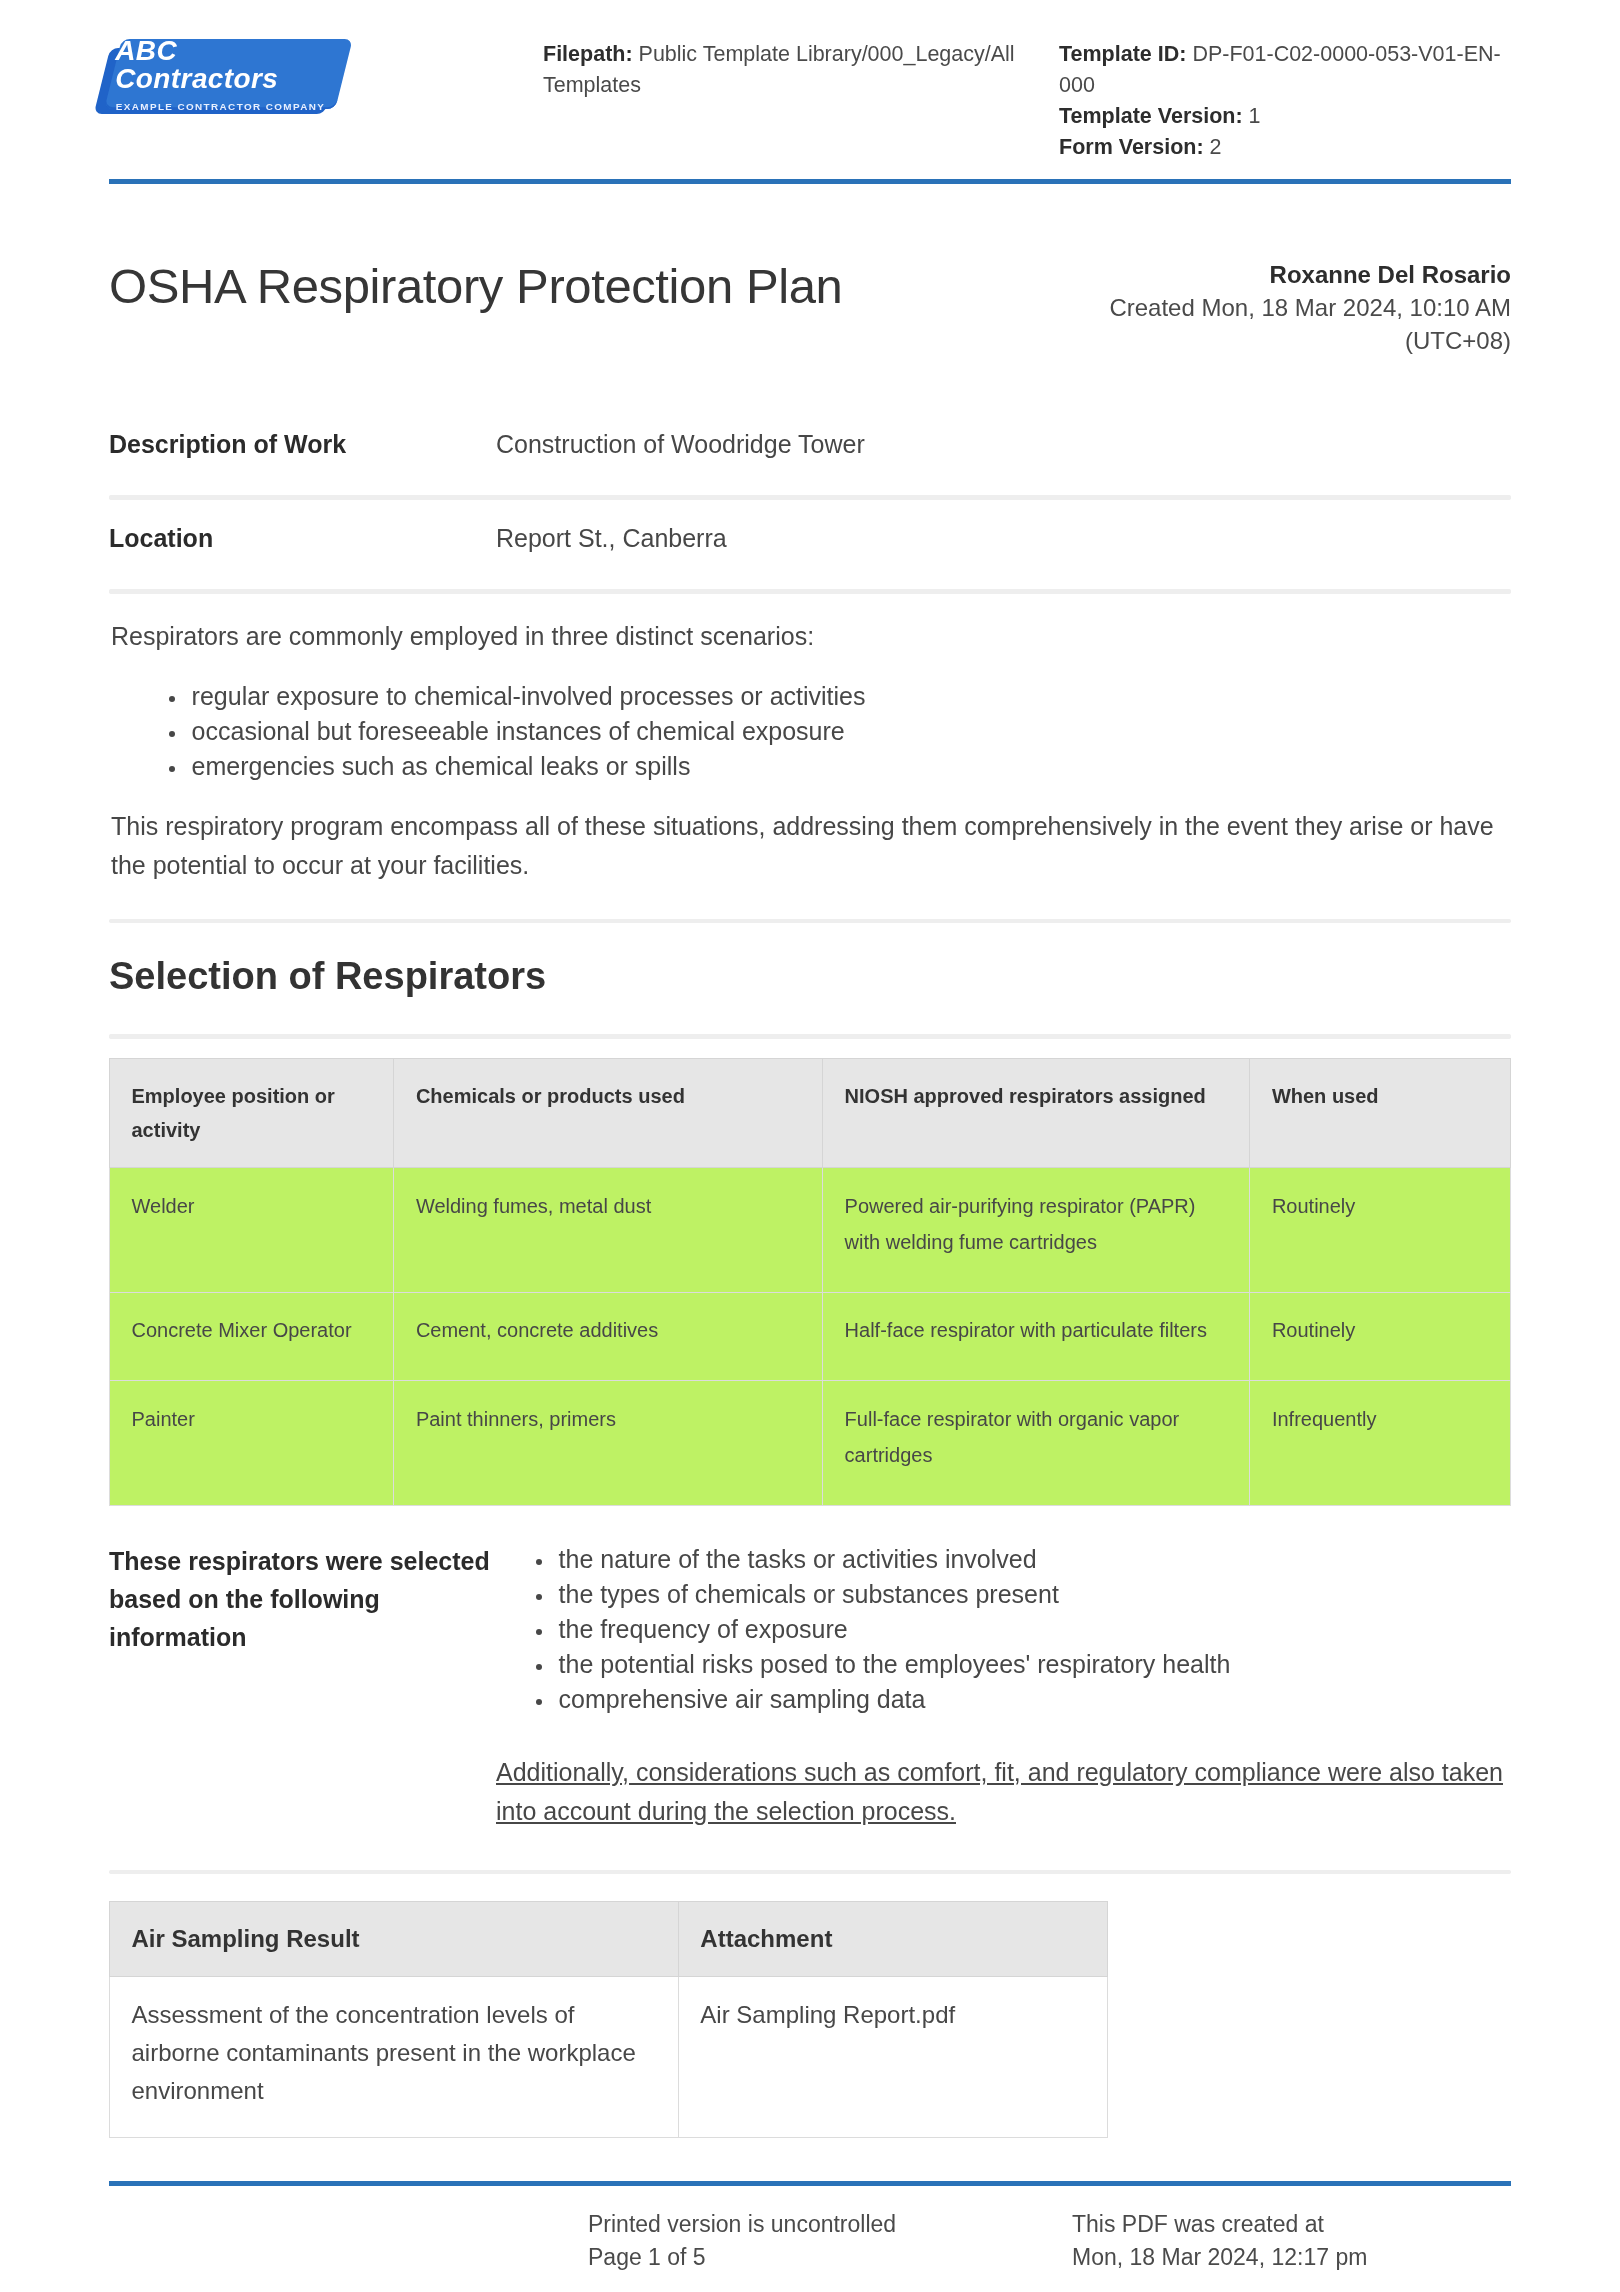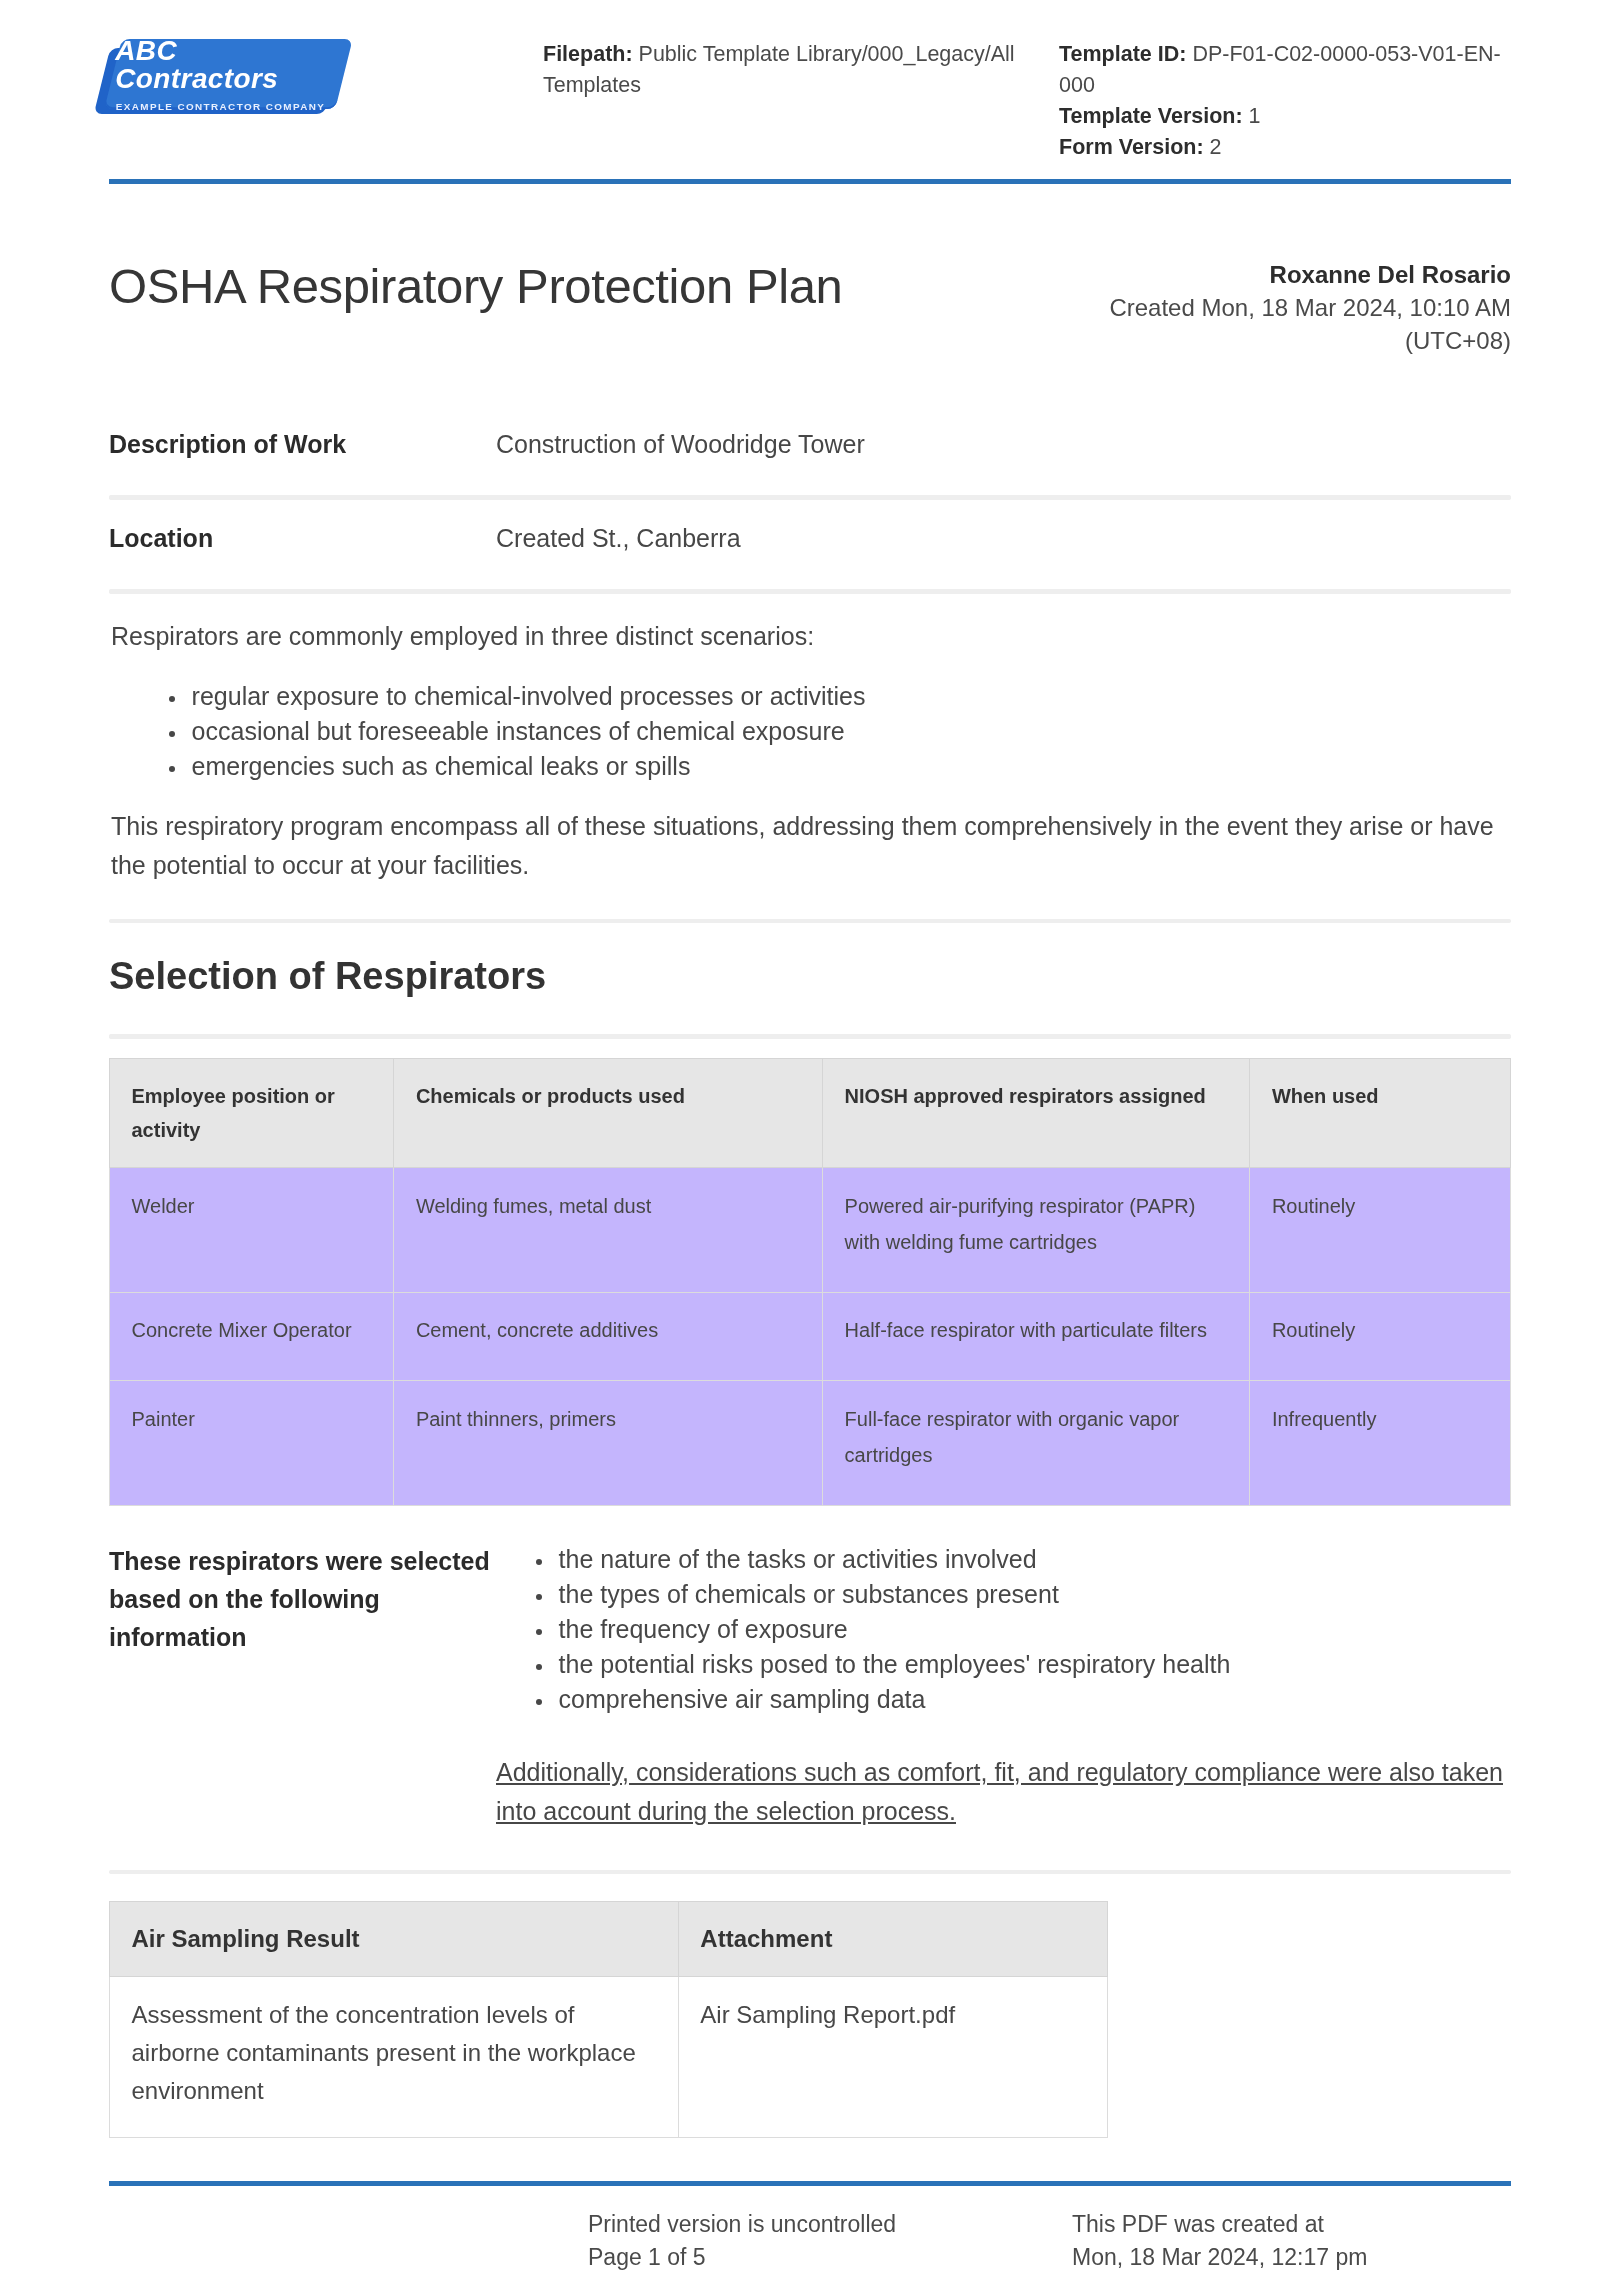--- a/index.html
+++ b/index.html
@@ -60,21 +60,21 @@
 
   h2 { font-size:38px; font-weight:700; color:#333333; margin-top:32px; }
 
   
   table.grid { border-collapse:collapse; width:100%; margin-top:19.7px; }
   table.grid th, table.grid td {
     border:0.9px solid #dcdcdc; text-align:left; vertical-align:top;
     font-size:20px; padding:19.7px 21.5px; color:#474747;
   }
   table.grid th { background:#e6e6e6; font-weight:bold; color:#333333; line-height:34px; border-color:#d5d5d5; }
-  table.grid td { line-height:36px; padding-bottom:32px; background:#c4b5fd; }
+  table.grid td { line-height:36px; padding-bottom:32px; background:#bef264; }
   .col-1 { width:20.3%; } .col-2 { width:30.6%; } .col-3 { width:30.5%; } .col-4 { width:18.6%; }
 
   
   .basis-row { display:flex; margin-top:36px; }
   .basis-label { width:387px; flex:none; font-weight:bold; color:#2b2b2b; font-size:25px; line-height:38px; }
   .basis-right { flex:1; }
   .basis-right ul.bullets { margin:0 0 36px; padding-left:59px; }
   .basis-right p.body { margin:36px 0 0;text-decoration:underline; }
 
   
@@ -140,21 +140,21 @@
   <div class="content">
 
     <div class="fields">
       <div class="field-row">
         <div class="field-label">Description of Work</div>
         <div class="field-value">Construction of Woodridge Tower</div>
       </div>
       <div class="divider"></div>
       <div class="field-row">
         <div class="field-label">Location</div>
-        <div class="field-value">Created St., Canberra</div>
+        <div class="field-value">Report St., Canberra</div>
       </div>
       <div class="divider"></div>
     </div>
 
     <p class="body">Respirators are commonly employed in three distinct scenarios:</p>
     <ul class="bullets">
       <li>regular exposure to chemical-involved processes or activities</li>
       <li>occasional but foreseeable instances of chemical exposure</li>
       <li>emergencies such as chemical leaks or spills</li>
     </ul>

